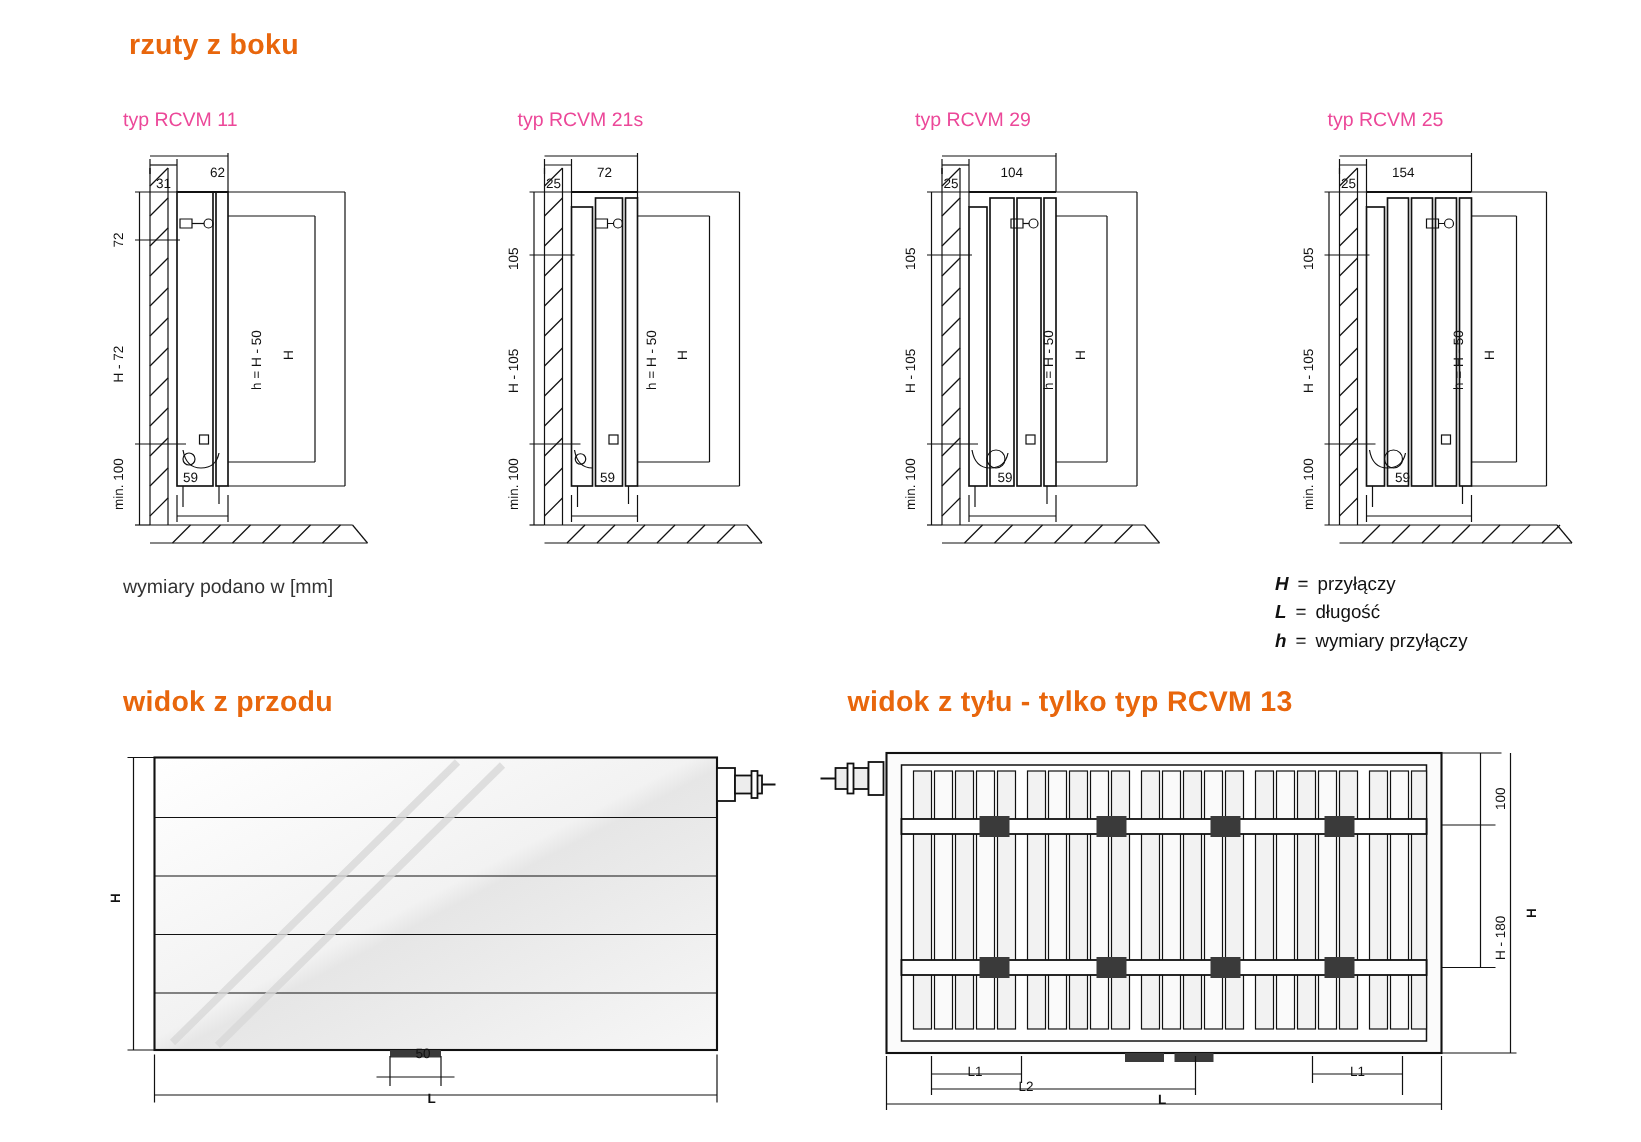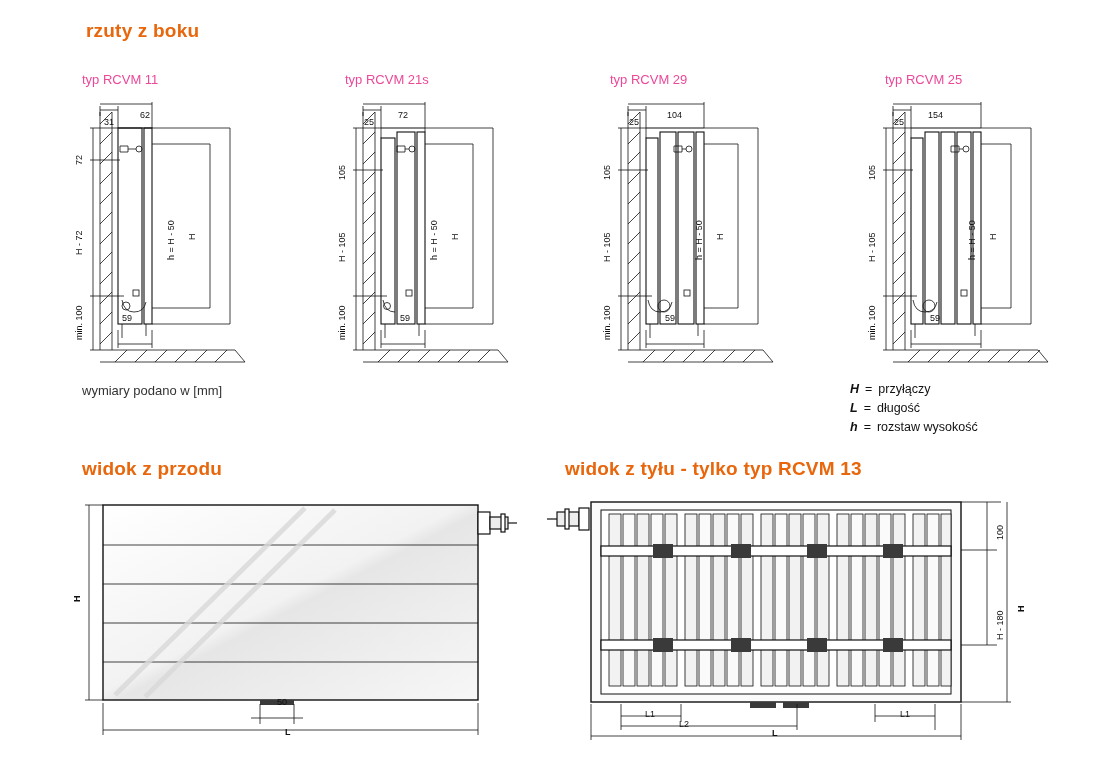--- a/index.html
+++ b/index.html
@@ -376,21 +376,21 @@
     <span class="legend">przyłączy</span>
   </div>
   <div style="display:flex;gap:6px;align-items:baseline;margin-bottom:5px;">
     <span class="legend" style="font-weight:bold;font-style:italic;">L</span>
     <span class="legend">=</span>
     <span class="legend">długość</span>
   </div>
   <div style="display:flex;gap:6px;align-items:baseline;">
     <span class="legend" style="font-weight:bold;font-style:italic;">h</span>
     <span class="legend">=</span>
-    <span class="legend">rozstaw wysokość</span>
+    <span class="legend">wymiary przyłączy</span>
   </div>
 </div>
 
 <div class="abs section-title" style="left:82px;top:458px;">widok z przodu</div>
 
 <div class="abs" style="left:55px;top:490px;width:480px;height:250px;">
   <svg width="480" height="250" viewBox="0 0 480 250">
     <defs>
       <linearGradient id="fg" x1="0" y1="0" x2="1" y2="1">
         <stop offset="0%" stop-color="#ffffff"></stop>

